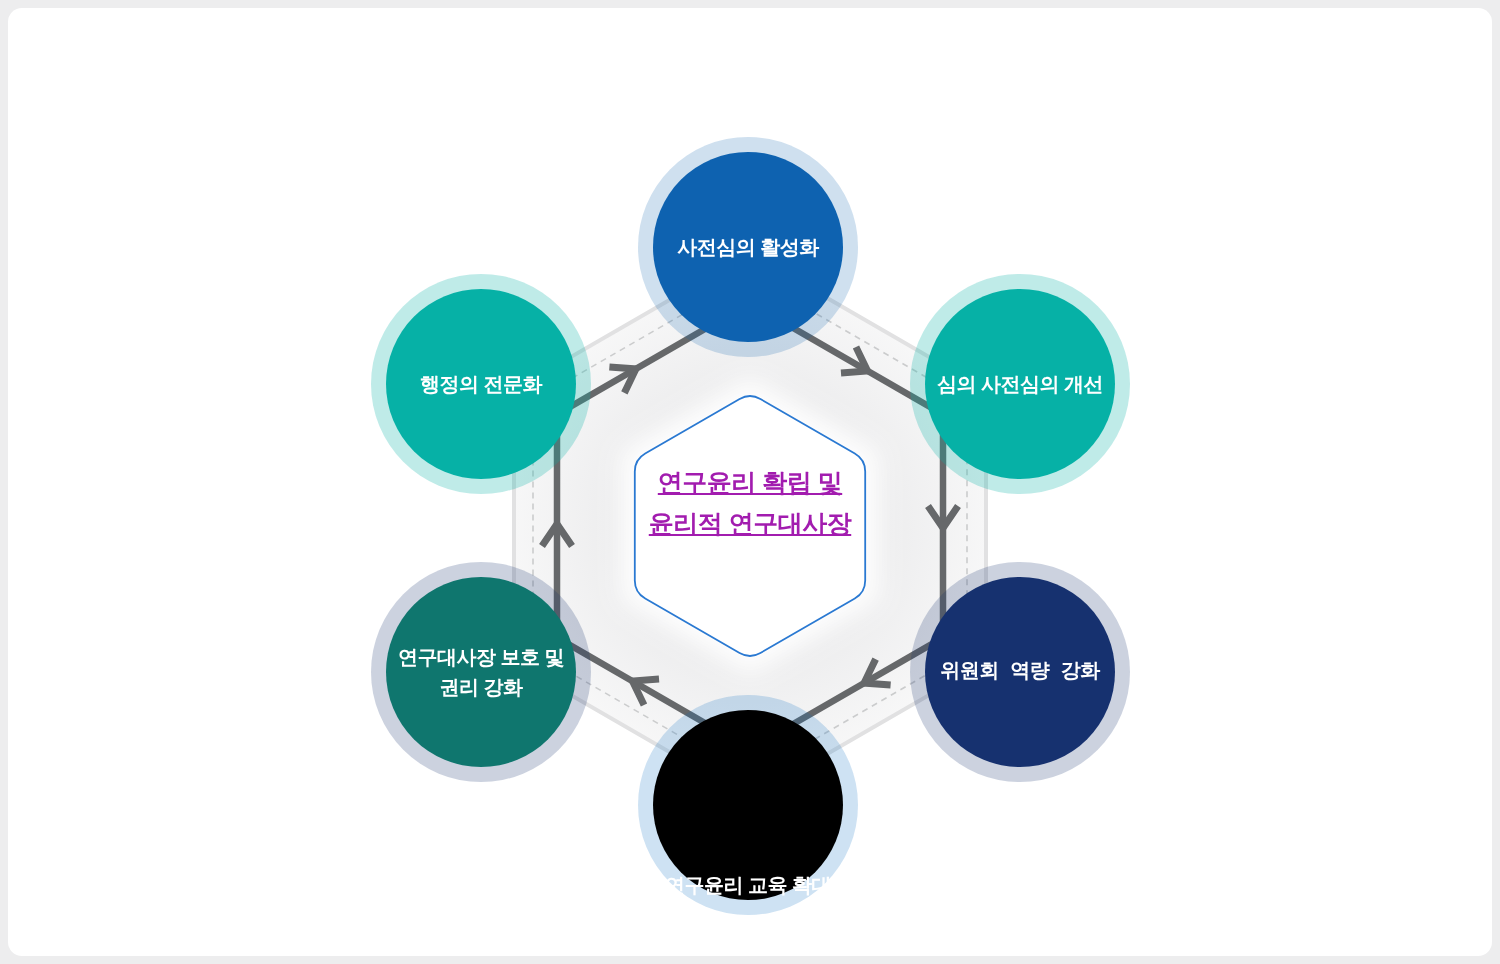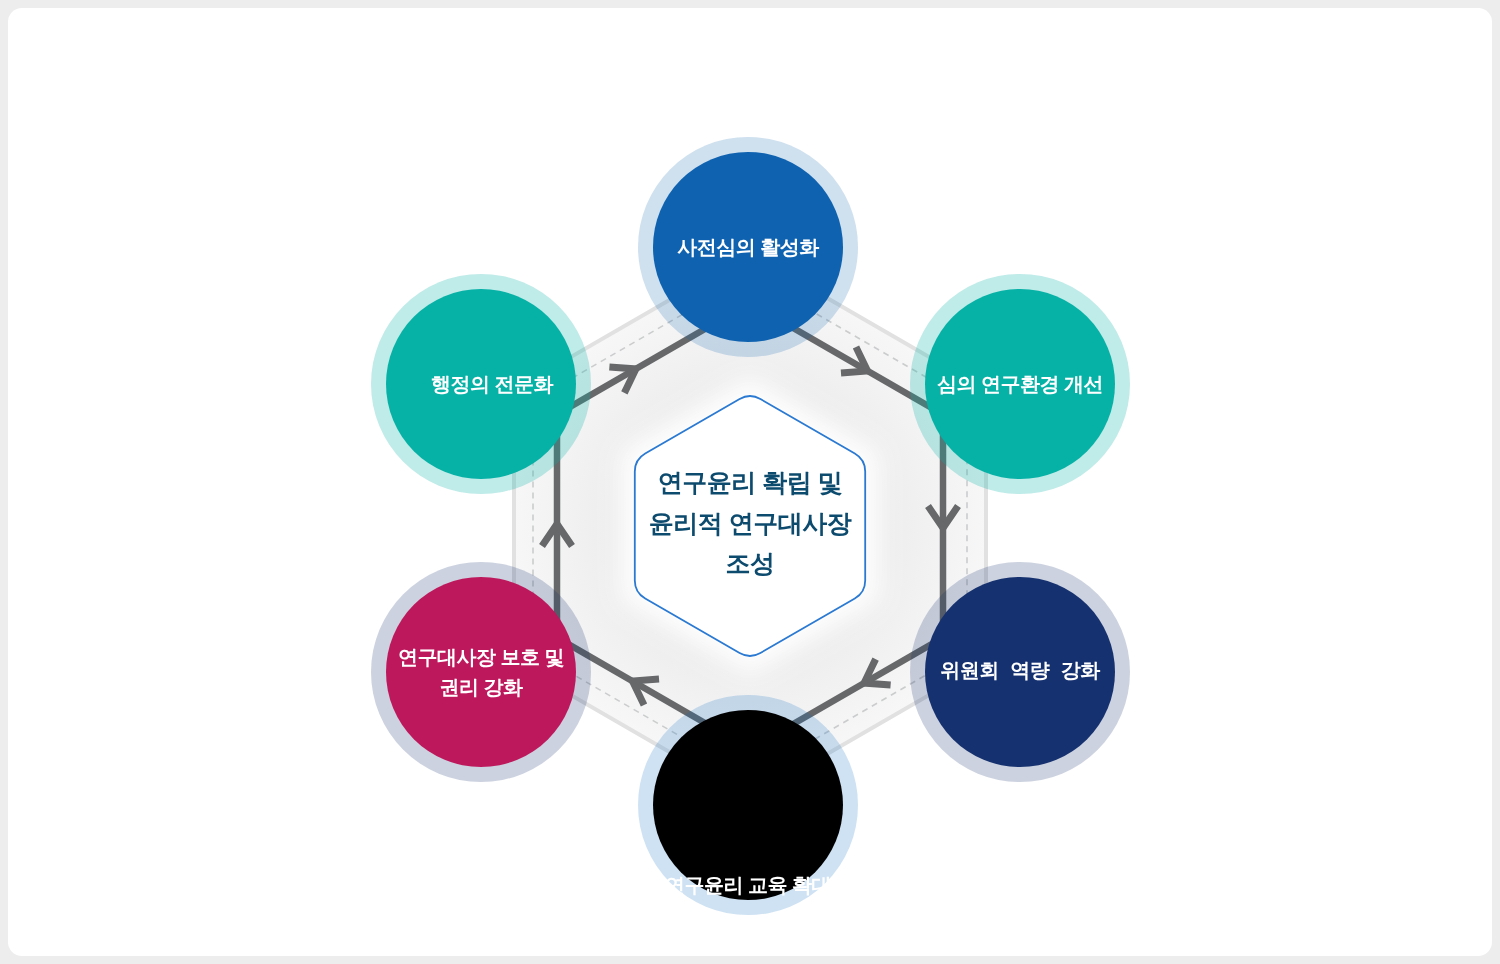--- a/index.html
+++ b/index.html
@@ -77,34 +77,33 @@
          L 760.4,609   Q 750,615   739.6,609
          L 645.2,554.5 Q 634.8,548.5 634.8,536.5
          L 634.8,427.5 Q 634.8,415.5 645.2,409.5
          L 739.6,355   Q 750,349   760.4,355 Z" fill="#ffffff" stroke="#2a79d2" stroke-width="1.8"></path>
   </svg>
 
   <div class="node node-top" style="background: rgb(14, 98, 176); box-shadow: rgba(14, 98, 176, 0.2) 0px 0px 0px 15px;">
     <span class="lbl">사전심의 활성화</span>
   </div>
   <div class="node node-top-right" style="background: rgb(6, 177, 166); box-shadow: rgba(6, 177, 166, 0.26) 0px 0px 0px 15px;">
-    <span class="lbl">심의 연구환경 개선</span>
+    <span class="lbl">심의 사전심의 개선</span>
   </div>
   <div class="node node-bottom-right" style="background: rgb(22, 49, 111); box-shadow: rgba(22, 49, 111, 0.22) 0px 0px 0px 15px;">
     <span class="lbl">위원회 역량 강화</span>
   </div>
   <div class="node node-bottom" style="background: #000000; box-shadow: rgba(12, 109, 194, 0.2) 0px 0px 0px 15px; align-items: flex-end;">
     <span class="lbl">연구윤리 교육 확대</span>
   </div>
-  <div class="node node-bottom-left" style="background: #be185d; box-shadow: rgba(22, 49, 111, 0.22) 0px 0px 0px 15px;">
+  <div class="node node-bottom-left" style="background: #0f766e; box-shadow: rgba(22, 49, 111, 0.22) 0px 0px 0px 15px;">
     <span class="lbl">연구대사장 보호 및 권리 강화</span>
   </div>
-  <div class="node node-top-left" style="background: rgb(6, 177, 166); box-shadow: rgba(6, 177, 166, 0.26) 0px 0px 0px 15px; justify-content: flex-end;">
+  <div class="node node-top-left" style="background: rgb(6, 177, 166); box-shadow: rgba(6, 177, 166, 0.26) 0px 0px 0px 15px;">
     <span class="lbl">행정의 전문화</span>
   </div>
 
-  <div class="center-text" style="color: #0c4a6e;">
+  <div class="center-text" style="color: #a21caf; text-decoration: underline;">
     <span>연구윤리 확립 및</span>
     <span>윤리적 연구대사장</span>
-    <span>조성</span>
   </div>
 
 </div>
 
 </body></html>

